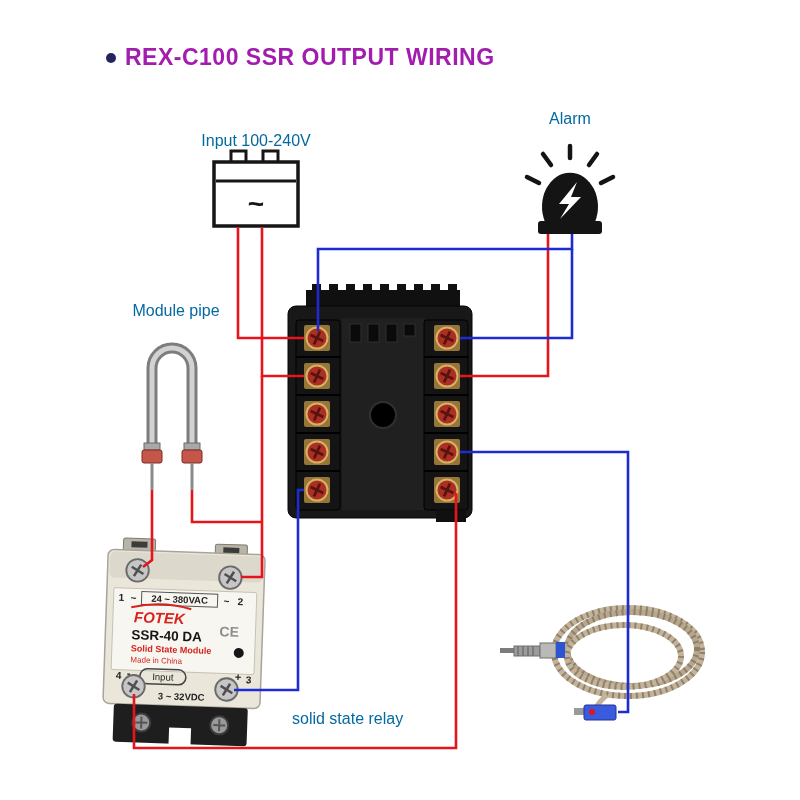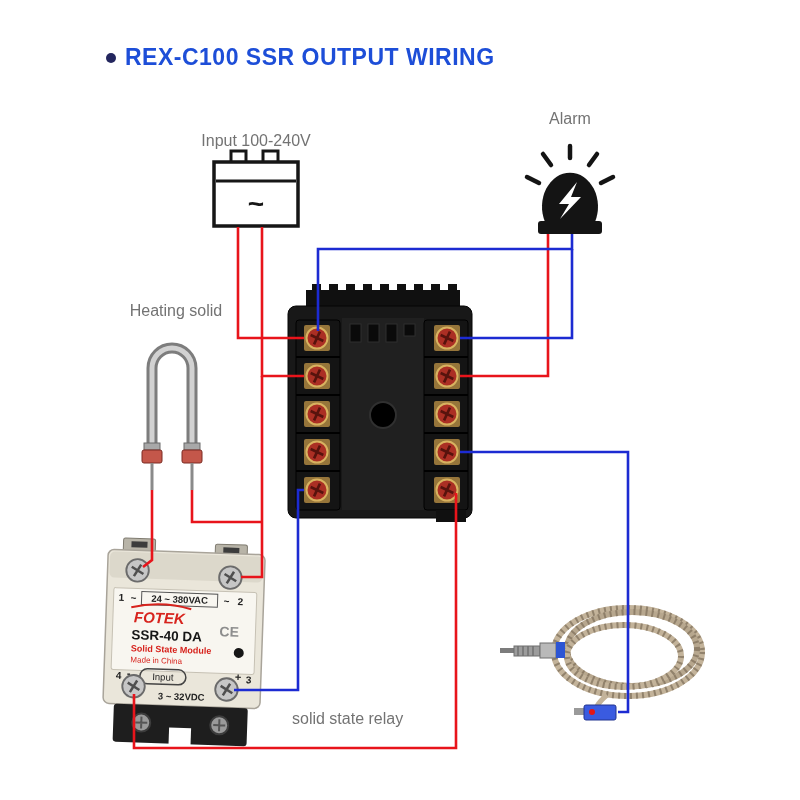--- a/index.html
+++ b/index.html
@@ -8,21 +8,21 @@
     font-family:"Liberation Sans",sans-serif;overflow:hidden;
   }
   .canvas svg{position:absolute;left:0;top:0;}
   svg text{font-family:"Liberation Sans",sans-serif;}
   .title-row{
     position:absolute;left:106px;top:44px;display:flex;align-items:center;gap:9px;
     font-size:23px;font-weight:bold;letter-spacing:.5px;color:#3a3d8c;
   }
   .title-row .bullet{width:10px;height:10px;border-radius:50%;background:#23265e;flex:0 0 auto;}
   .diagram-label{
-    position:absolute;font-size:16px;color:#737373;text-align:center;white-space:nowrap;
+    position:absolute;font-size:16px;color:#0369a1;text-align:center;white-space:nowrap;
   }
   #lbl-psu{left:186px;top:132px;width:140px;}
   #lbl-alarm{left:520px;top:110px;width:100px;}
   #lbl-heating{left:116px;top:302px;width:120px;}
   #lbl-ssr{left:292px;top:710px;width:180px;text-align:left;}
   #lbl-sensor{left:555px;top:748px;width:150px;}
 </style>
 </head>
 <body>
 
@@ -176,22 +176,22 @@
         <polyline points="192,490 192,522 262,522" fill="none" stroke="#e8141b" stroke-width="2.6" stroke-linejoin="miter"></polyline>
         <polyline points="134,694 134,748 456,748 456,493" fill="none" stroke="#e8141b" stroke-width="2.6" stroke-linejoin="miter"></polyline>
         <polyline points="548,234 548,376 460,376" fill="none" stroke="#e8141b" stroke-width="2.6" stroke-linejoin="miter"></polyline>
         <polyline points="572,234 572,249 318,249 318,331" fill="none" stroke="#1c2bd2" stroke-width="2.6" stroke-linejoin="miter"></polyline>
         <polyline points="572,249 572,338 460,338" fill="none" stroke="#1c2bd2" stroke-width="2.6" stroke-linejoin="miter"></polyline>
         <polyline points="460,452 628,452 628,712 618,712" fill="none" stroke="#1c2bd2" stroke-width="2.6" stroke-linejoin="miter"></polyline>
         <polyline points="234,690 298,690 298,490 304,490" fill="none" stroke="#1c2bd2" stroke-width="2.6" stroke-linejoin="miter"></polyline>
       </g>
   </svg>
 
-  <div class="title-row" style="color: #1d4ed8;">
+  <div class="title-row" style="color: #a21caf;">
     <span class="bullet"></span>
     <span>REX-C100 SSR OUTPUT WIRING</span>
   </div>
 
   <div class="diagram-label" id="lbl-psu">Input 100-240V</div>
   <div class="diagram-label" id="lbl-alarm">Alarm</div>
-  <div class="diagram-label" id="lbl-heating">Heating solid</div>
+  <div class="diagram-label" id="lbl-heating">Module pipe</div>
   <div class="diagram-label" id="lbl-ssr">solid state relay</div>
 </div>
 
 </body></html>

